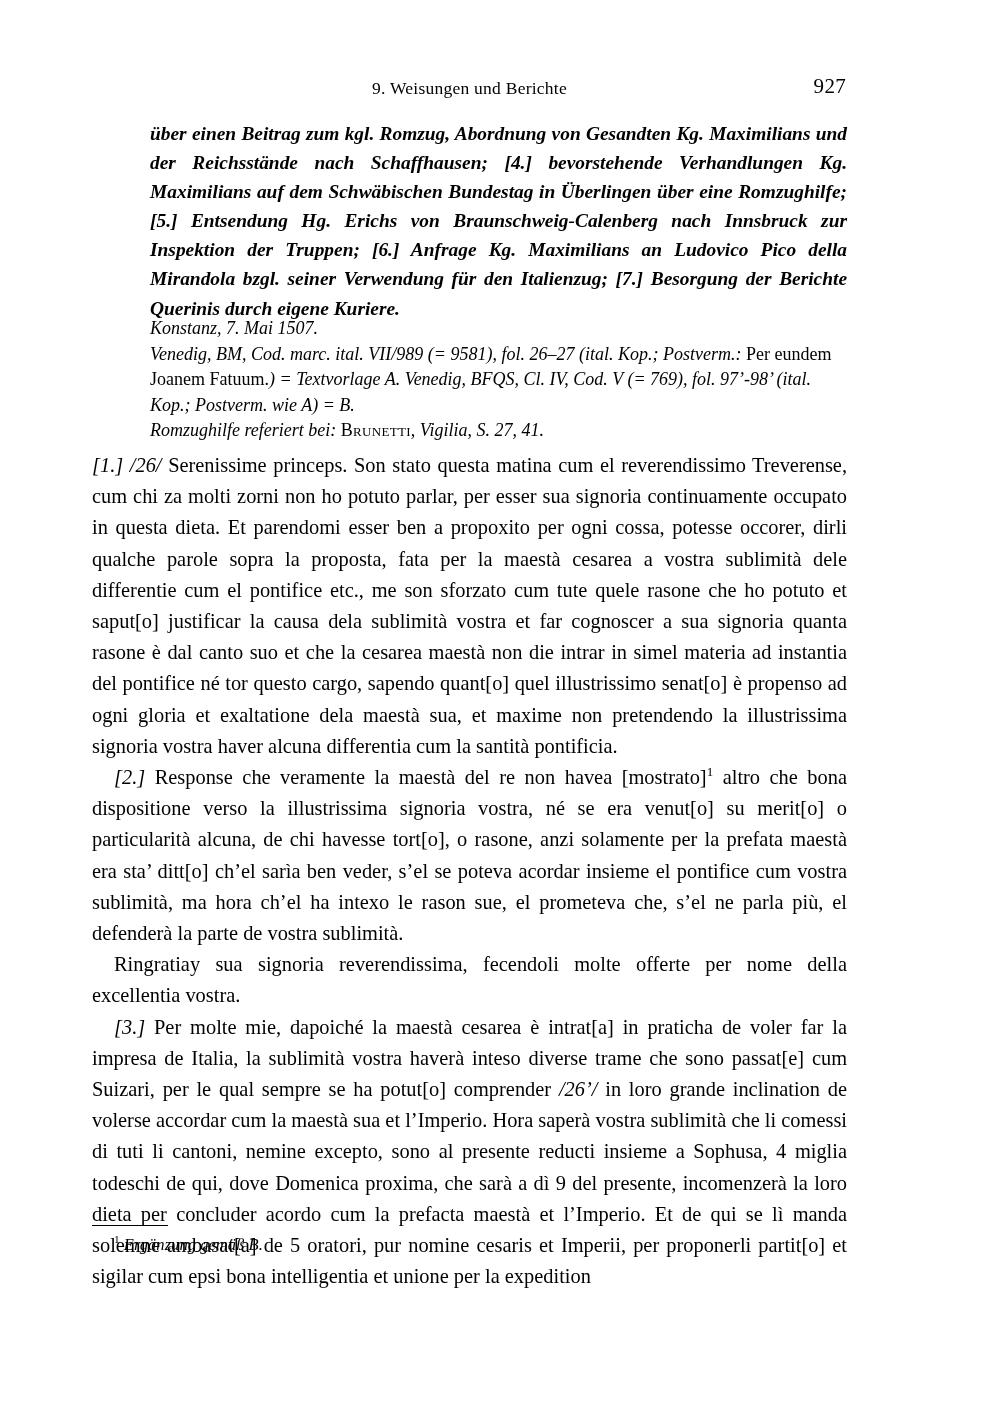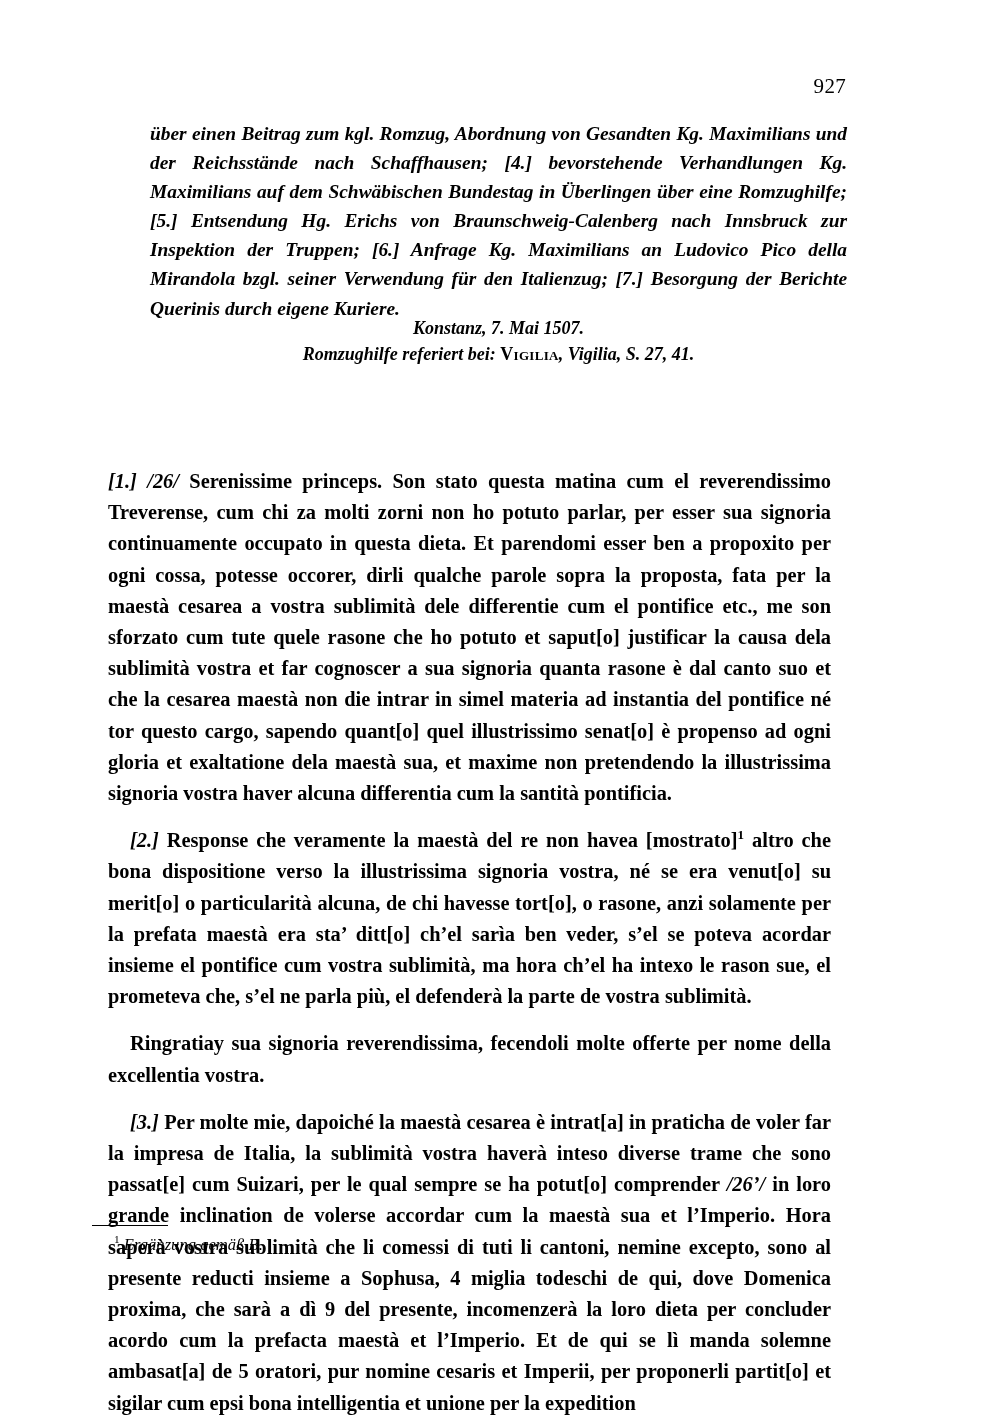--- a/index.html
+++ b/index.html
@@ -62,22 +62,21 @@
 
   
   .source-block {
     position: absolute;
     left: 150px;
     top: 316px;
     width: 697px;
     font-style: italic;
     font-size: 18px;
     line-height: 25.5px;
-    text-align: center;
-    font-weight: bold;
+    text-align: left;
   }
   .source-block p { margin: 0; }
   .roman { font-style: normal; }
   .smallcaps {
     font-style: normal;
     font-variant: small-caps;
     letter-spacing: 0.3px;
   }
 
   
@@ -85,23 +84,22 @@
     position: absolute;
     left: 92px;
     top: 450px;
     width: 755px;
     font-size: 20.4px;
     line-height: 31.2px;
     text-align: justify;
     text-justify: inter-word;
   }
   .body-text p {
-    margin: 16px;
+    margin: 0;
     text-indent: 0;
-    font-weight: bold;
   }
   .body-text p.indented { text-indent: 22px; }
   .ital { font-style: italic; }
   sup.fn {
     font-size: 0.64em;
     vertical-align: super;
     line-height: 0;
   }
 
   
@@ -128,29 +126,33 @@
     line-height: 0;
     font-style: normal;
   }
   .footnotes .fn-body { font-style: italic; text-align: right; }
 </style>
 </head>
 <body>
 
 <div class="page">
 
+  <div class="running-head">
+    <span class="running-head-title">9. Weisungen und Berichte</span>
+  </div>
   <div class="page-number">927</div>
 
   <div class="regest">
     <p>über einen Beitrag zum kgl. Romzug, Abordnung von Gesandten Kg. Maximilians und der Reichsstände nach Schaffhausen; [4.] bevorstehende Verhandlungen Kg. Maximilians auf dem Schwäbischen Bundestag in Überlingen über eine Romzughilfe; [5.] Entsendung Hg. Erichs von Braunschweig-Calenberg nach Innsbruck zur Inspektion der Truppen; [6.] Anfrage Kg. Maximilians an Ludovico Pico della Mirandola bzgl. seiner Verwendung für den Italienzug; [7.] Besorgung der Berichte Querinis durch eigene Kuriere.</p>
   </div>
 
   <div class="source-block">
     <p>Konstanz, 7. Mai 1507.</p>
-    <p><span>Romzughilfe referiert bei: </span><span class="smallcaps">Vigilia</span><span>, Vigilia, S. 27, 41.</span></p>
+    <p><span>Venedig, BM, Cod. marc. ital. VII/989 (= 9581), fol. 26–27 (ital. Kop.; Postverm.: </span><span class="roman">Per eundem Joanem Fatuum.</span><span>) = Textvorlage A. Venedig, BFQS, Cl. IV, Cod. V (= 769), fol. 97’-98’ (ital. Kop.; Postverm. wie A) = B.</span></p>
+    <p><span>Romzughilfe referiert bei: </span><span class="smallcaps">Brunetti</span><span>, Vigilia, S. 27, 41.</span></p>
   </div>
 
   <div class="body-text">
 
     <p><span class="ital">[1.]</span> <span class="ital">/26/</span> <span>Serenissime princeps. Son stato questa matina cum el reverendissimo Treverense, cum chi za molti zorni non ho potuto parlar, per esser sua signoria continuamente occupato in questa dieta. Et parendomi esser ben a propoxito per ogni cossa, potesse occorer, dirli qualche parole sopra la proposta, fata per la maestà cesarea a vostra sublimità dele differentie cum el pontifice etc., me son sforzato cum tute quele rasone che ho potuto et saput[o] justificar la causa dela sublimità vostra et far cognoscer a sua signoria quanta rasone è dal canto suo et che la cesarea maestà non die intrar in simel materia ad instantia del pontifice né tor questo cargo, sapendo quant[o] quel illustrissimo senat[o] è propenso ad ogni gloria et exaltatione dela maestà sua, et maxime non pretendendo la illustrissima signoria vostra haver alcuna differentia cum la santità pontificia.</span></p>
 
     <p class="indented"><span class="ital">[2.]</span> <span>Response che veramente la maestà del re non havea [mostrato]</span><sup class="fn">1</sup><span> altro che bona dispositione verso la illustrissima signoria vostra, né se era venut[o] su merit[o] o particularità alcuna, de chi havesse tort[o], o rasone, anzi solamente per la prefata maestà era sta’ ditt[o] ch’el sarìa ben veder, s’el se poteva acordar insieme el pontifice cum vostra sublimità, ma hora ch’el ha intexo le rason sue, el prometeva che, s’el ne parla più, el defenderà la parte de vostra sublimità.</span></p>
 
     <p class="indented"><span>Ringratiay sua signoria reverendissima, fecendoli molte offerte per nome della excellentia vostra.</span></p>
 

